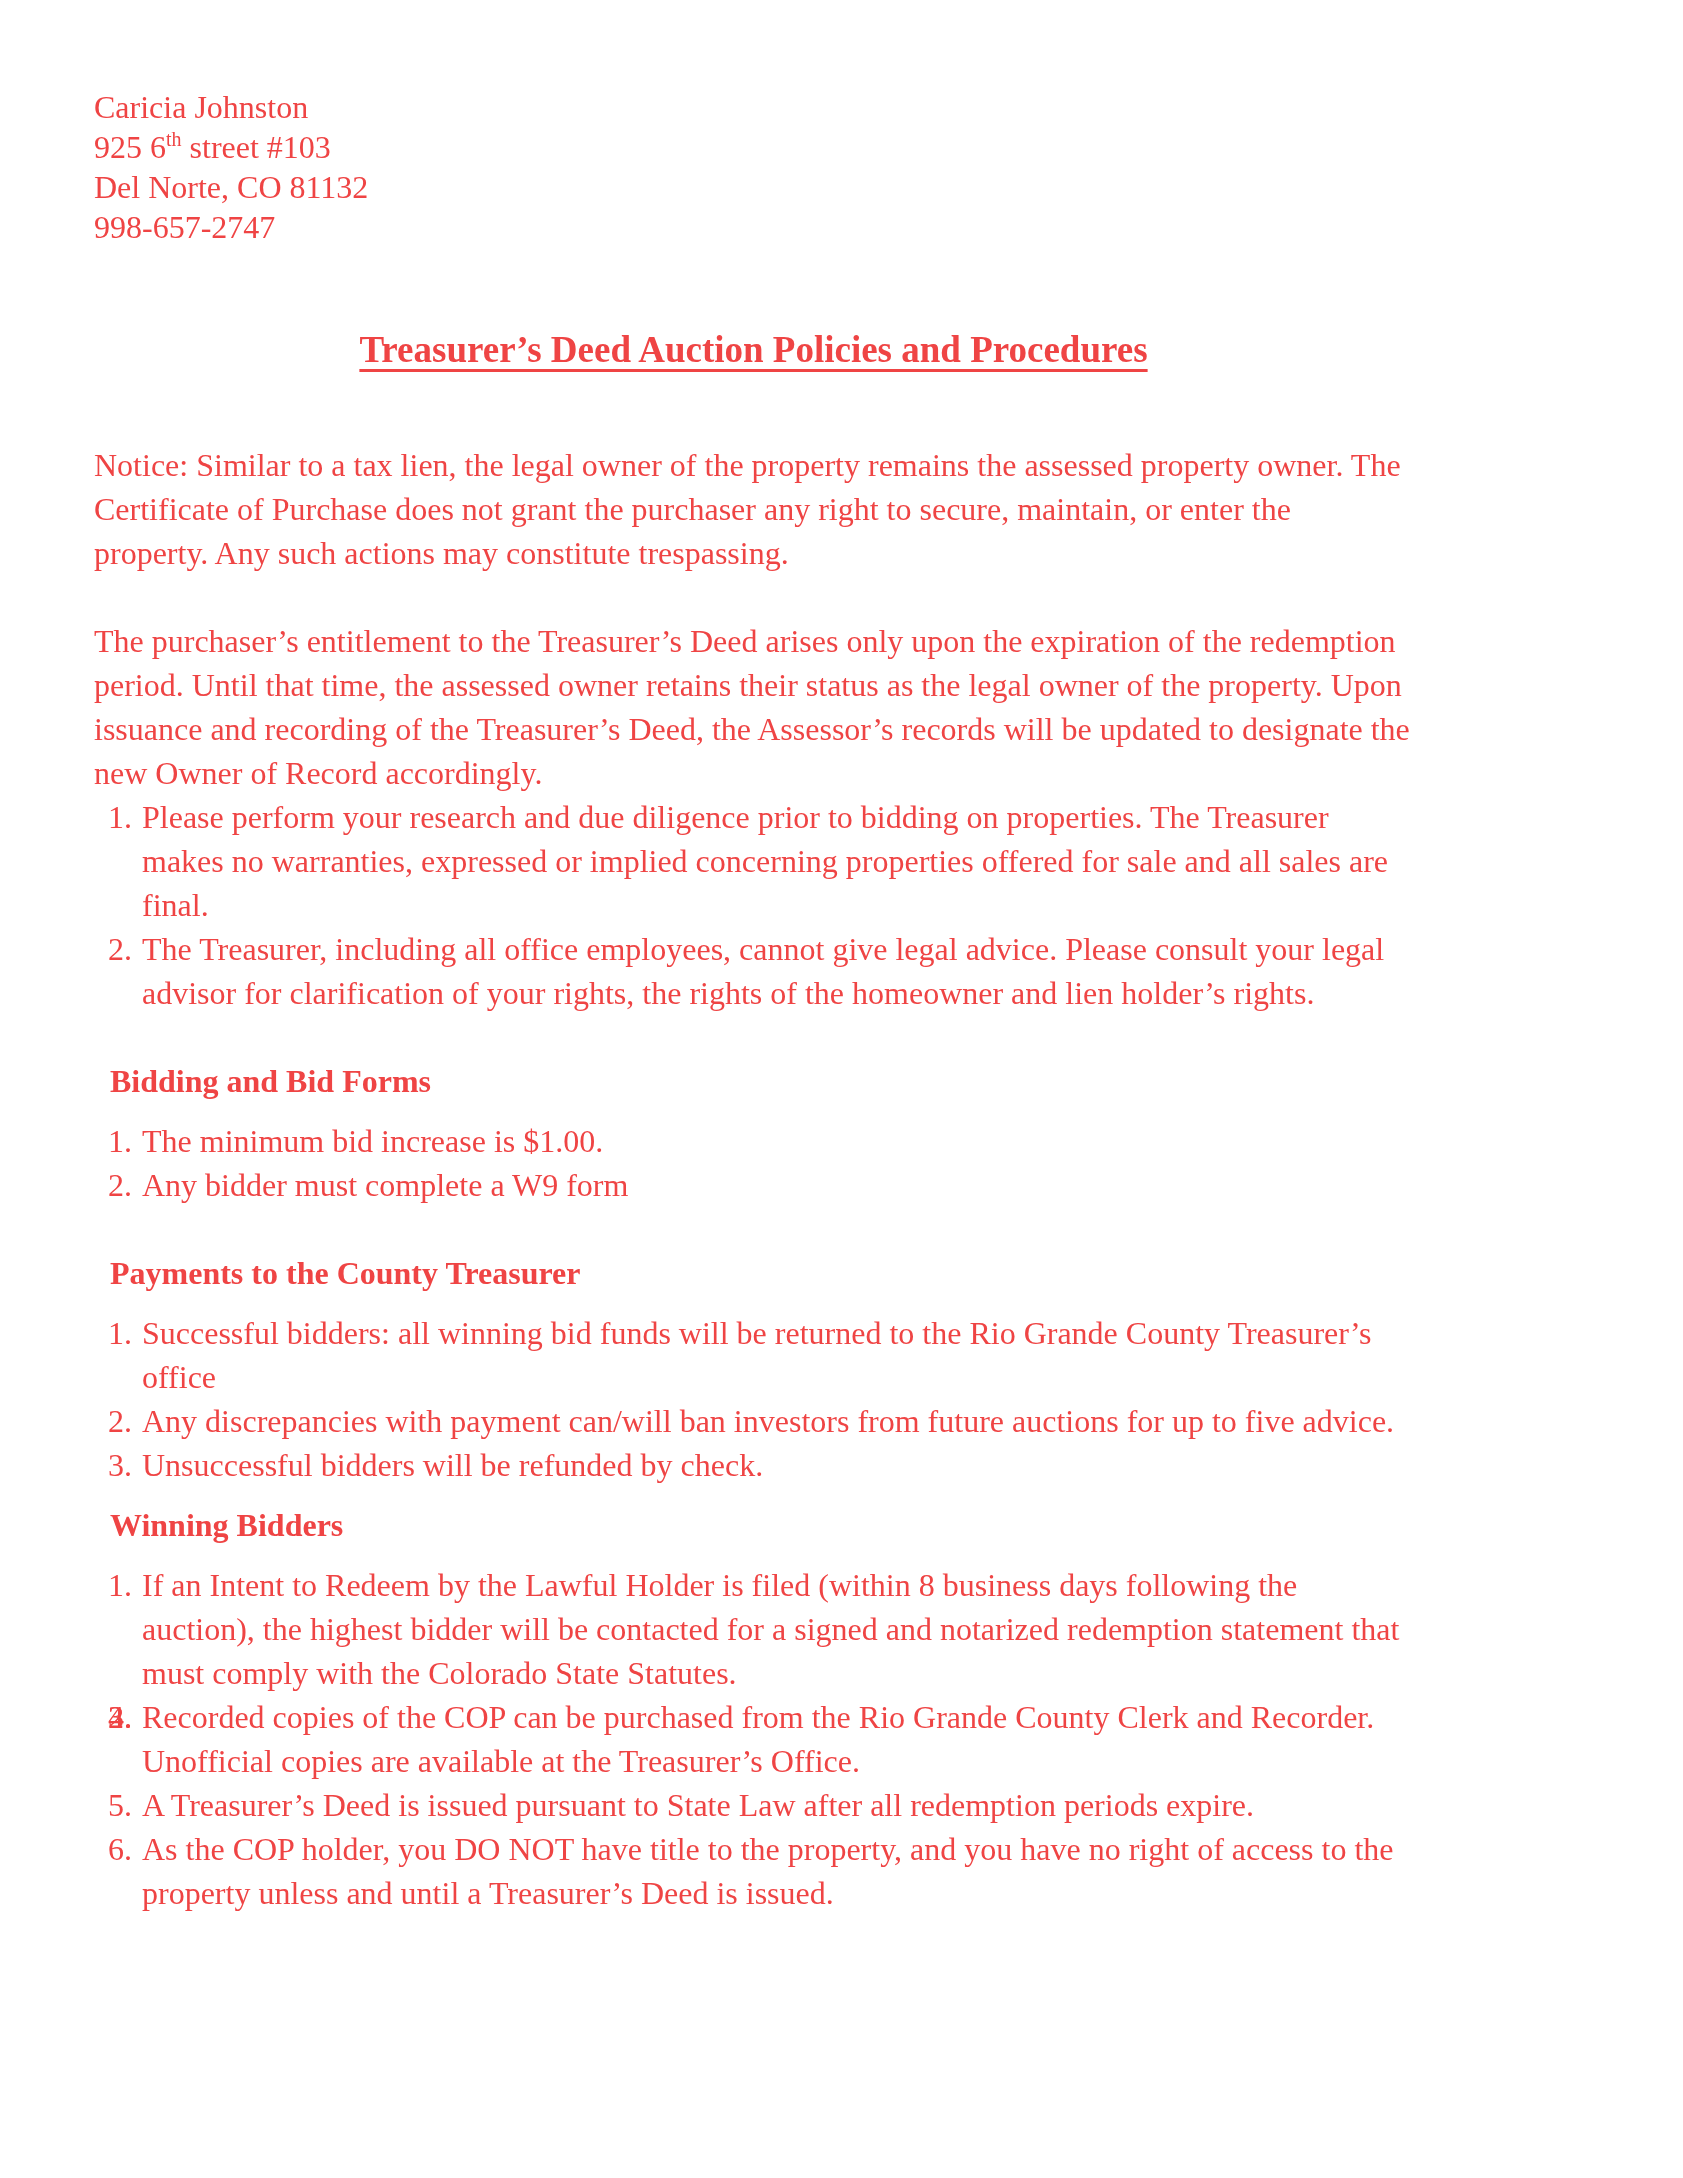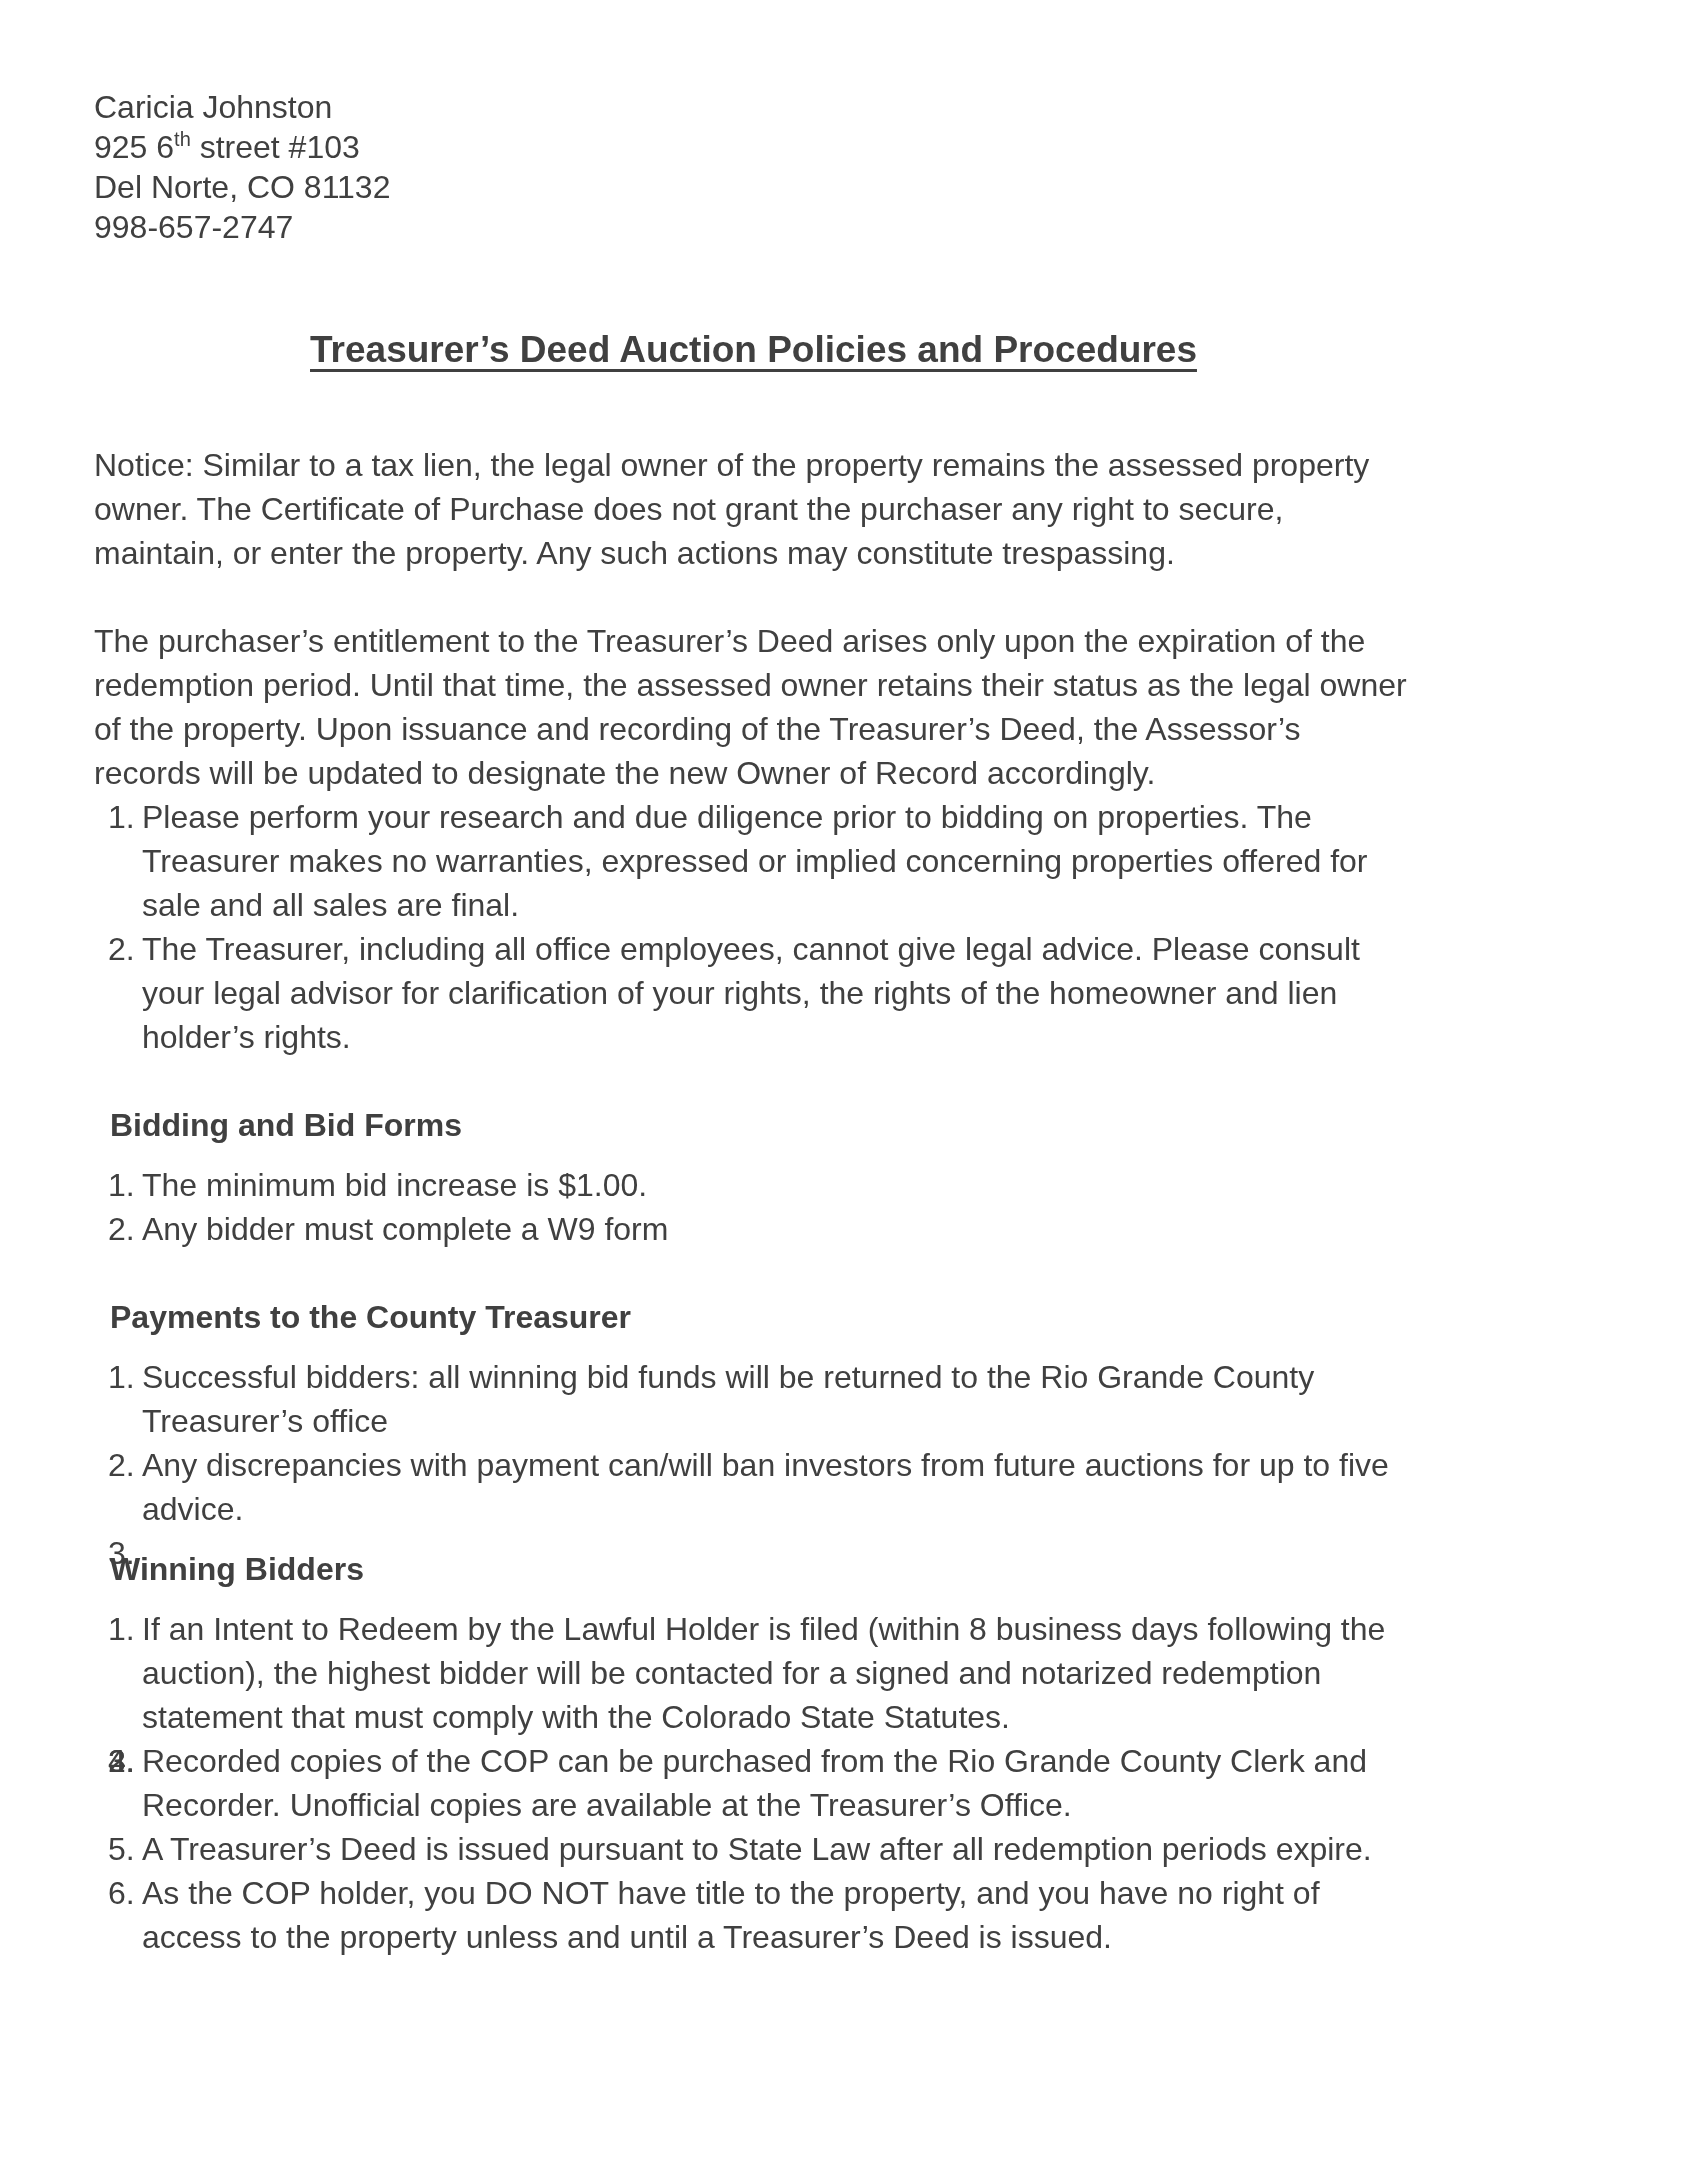--- a/index.html
+++ b/index.html
@@ -3,24 +3,24 @@
 <meta charset="utf-8">
 <style>
   * { box-sizing: border-box; }
   html, body { margin: 0; padding: 0; background: #ffffff; }
   .page {
     position: relative;
     width: 1507px;
     height: 2178px;
     background: #ffffff;
     padding: 87px 94px 0 94px;
-    font-family: Liberation Sans, sans-serif;
+    font-family: Liberation Serif, serif;
     font-size: 32px;
     line-height: 44px;
-    color: #404040;
+    color: #ef4444;
   }
   .sender { line-height: 40px; }
   .sender div { white-space: nowrap; }
   .sender sup { font-size: 20px; line-height: 0; vertical-align: super; }
   .doc-title {
     margin: 79px 0 69px 0;
     text-align: center;
     font-size: 37px;
     line-height: 48px;
     font-weight: bold;
@@ -69,21 +69,21 @@
   <h2 class="section-heading">Bidding and Bid Forms</h2>
   <ol class="num-list gap-after">
     <li><span class="num">1.</span><span>The minimum bid increase is $1.00.</span></li>
     <li><span class="num">2.</span><span>Any bidder must complete a W9 form</span></li>
   </ol>
 
   <h2 class="section-heading">Payments to the County Treasurer</h2>
   <ol class="num-list">
     <li><span class="num">1.</span><span>Successful bidders: all winning bid funds will be returned to the Rio Grande County Treasurer’s  office</span></li>
     <li><span class="num">2.</span><span>Any discrepancies with payment can/will ban investors from future auctions for up to five advice.</span></li>
-    <li><span class="num">3.</span></li>
+    <li><span class="num">3.</span><span>Unsuccessful bidders will be refunded by check.</span></li>
   </ol>
 
   <h2 class="section-heading">Winning Bidders</h2>
   <ol class="num-list">
     <li><span class="num">1.</span><span>If an Intent to Redeem by the Lawful Holder is filed (within 8 business days following the auction), the highest bidder will be contacted for a signed and notarized redemption statement that must comply with the Colorado State Statutes.</span></li>
     <li><span class="num">2.</span></li>
     <li><span class="num">3.</span></li>
     <li><span class="num">4.</span><span>Recorded copies of the COP can be purchased from the Rio Grande County Clerk and Recorder. Unofficial copies are available at the Treasurer’s Office.</span></li>
     <li><span class="num">5.</span><span>A Treasurer’s Deed is issued pursuant to State Law after all redemption periods expire.</span></li>
     <li><span class="num">6.</span><span>As the COP holder, you DO NOT have title to the property, and you have no right of access to the property unless and until a Treasurer’s Deed is issued.</span></li>

